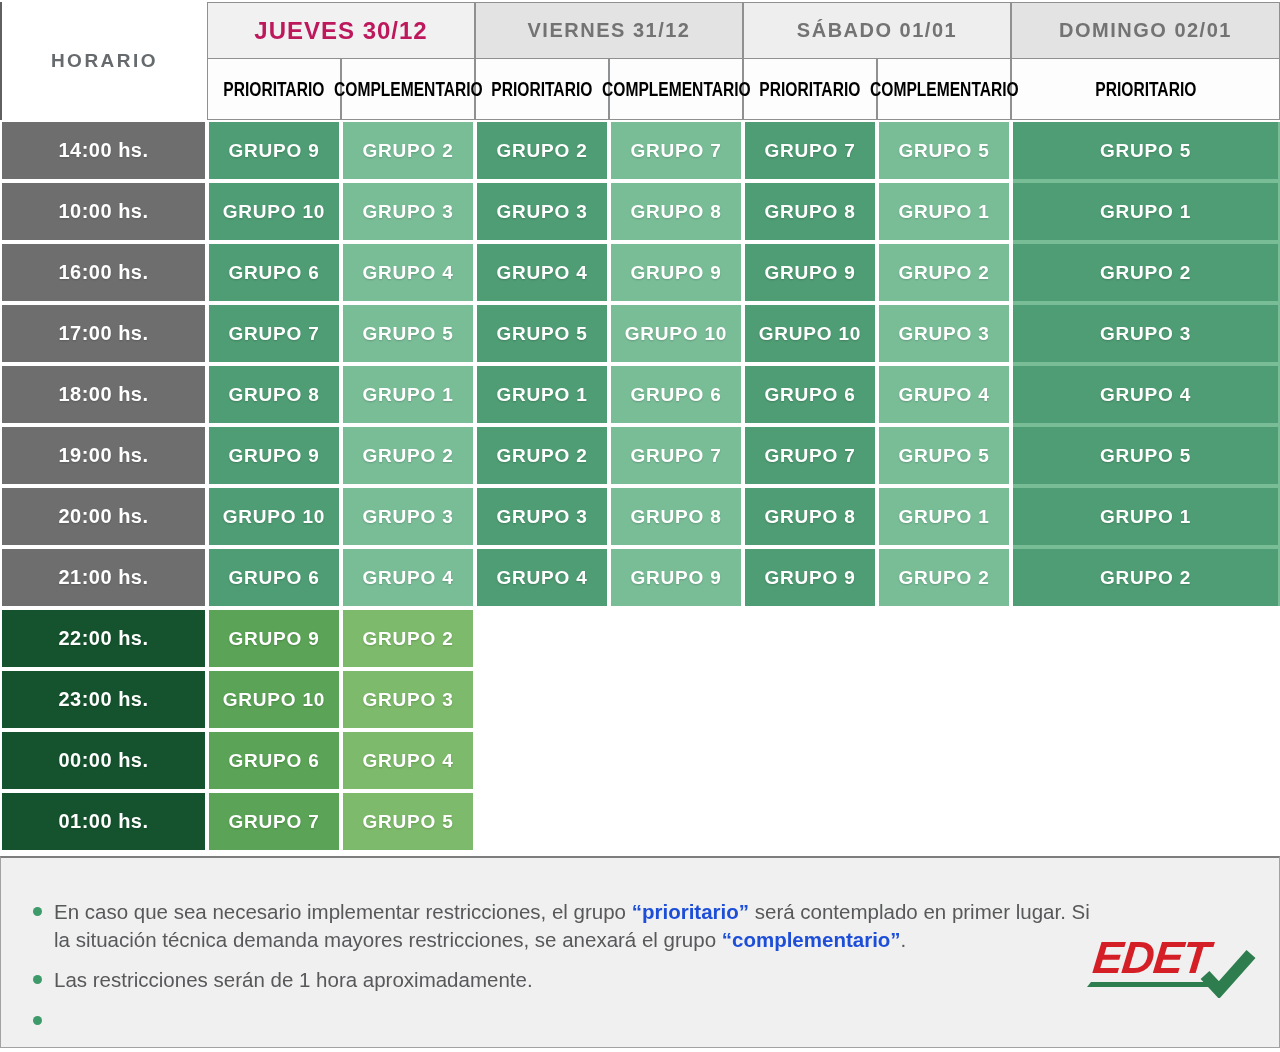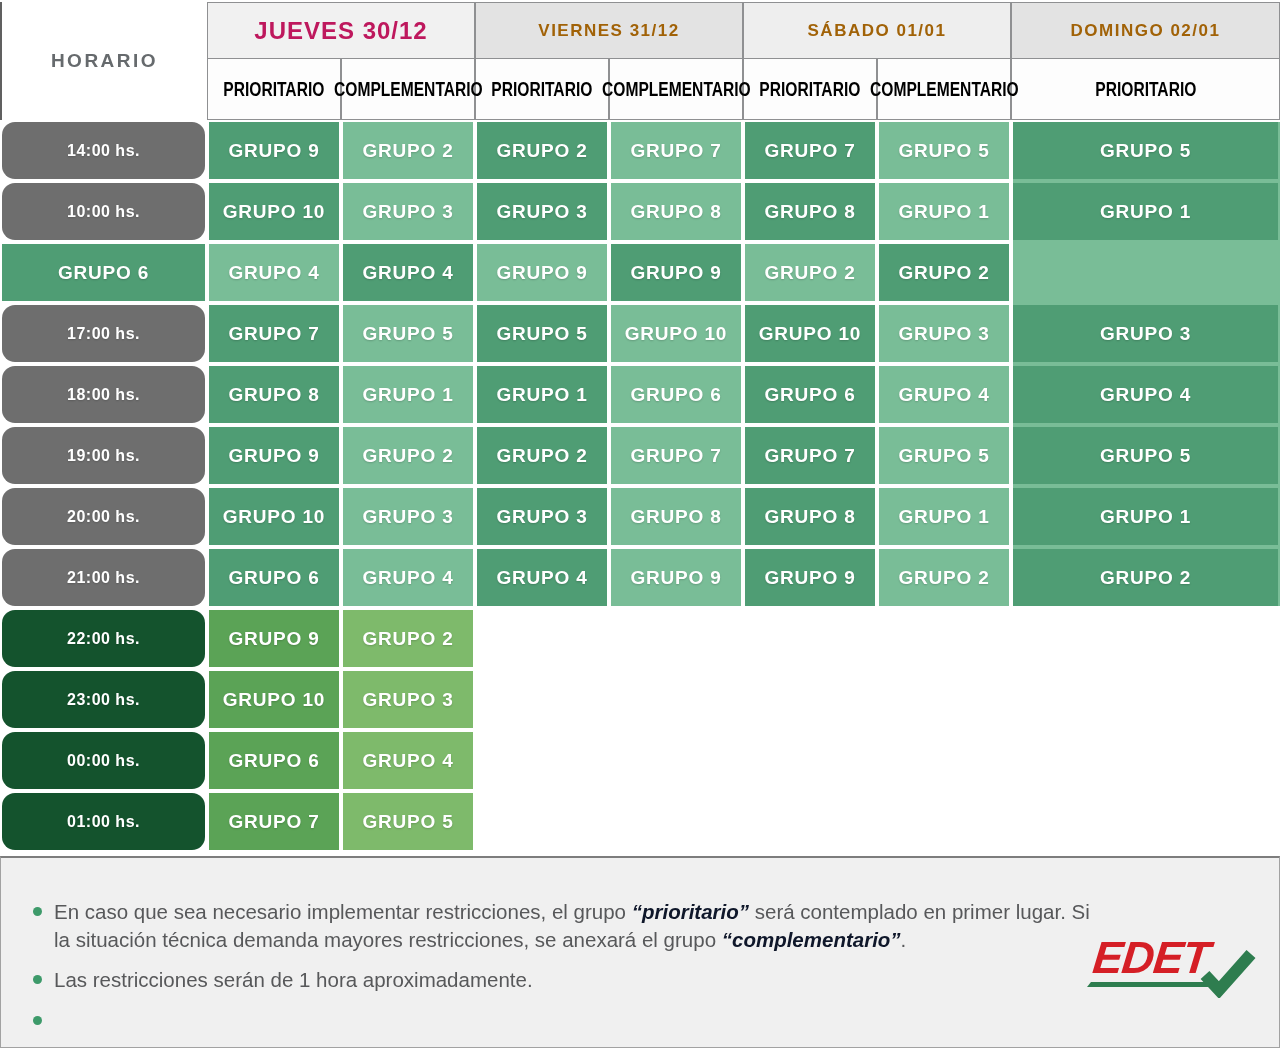--- a/index.html
+++ b/index.html
@@ -4,50 +4,50 @@
 <style>
   html,body{margin:0;padding:0;background:#ffffff;width:1280px;height:1052px;overflow:hidden;
     font-family:"Liberation Sans","DejaVu Sans",sans-serif;}
   .wrap{position:relative;width:1280px;padding-top:2px;box-sizing:border-box;}
 
   
   .hdr-grid{display:grid;grid-template-columns:207px repeat(6,134px) 269px;grid-template-rows:56px 62px;position:relative;z-index:2;}
   .horario-cell{grid-column:1;grid-row:1/3;display:flex;align-items:center;justify-content:center;
     border-left:2px solid #606060;color:#666a6d;font-size:19px;font-weight:700;letter-spacing:2.5px;}
   .day-box{display:flex;align-items:center;justify-content:center;border:1px solid #8f9092;border-bottom:none;
-    color:#a16207;font-weight:600;letter-spacing:1.5px;font-size:17px;grid-row:1;}
+    color:#737373;font-weight:600;letter-spacing:1.5px;font-size:20px;grid-row:1;}
   .day-0{grid-column:2/4;background:#f1f1f1;font-size:24px;letter-spacing:1px;color:#be185d;}
   .day-1{grid-column:4/6;background:#e3e3e3;}
   .day-2{grid-column:6/8;background:#eeeeee;}
   .day-3{grid-column:8/9;background:#e3e3e3;}
   .sub-box{grid-row:2;display:flex;align-items:center;justify-content:center;background:#fdfdfd;
     border:1px solid #8f9092;color:#000000;}
   .sub-box span{display:inline-block;font-weight:700;font-size:20px;white-space:nowrap;transform:scaleX(0.78) scaleY(1.05);}
   .s1{grid-column:2}.s2{grid-column:3}.s3{grid-column:4}.s4{grid-column:5}.s5{grid-column:6}.s6{grid-column:7}.s7{grid-column:8}
 
   
   .body-wrap{position:relative;z-index:1;}
   .dom-strip{position:absolute;left:1013px;top:2px;width:267px;height:484px;background:#79bd97;z-index:0;}
   .rows{position:relative;z-index:1;}
   .row{display:grid;grid-template-columns:207px repeat(6,134px) 269px;height:61px;}
   .cell{margin:2px;display:flex;align-items:center;justify-content:center;color:#ffffff;font-weight:700;
     font-size:19px;letter-spacing:0.8px;text-shadow:0 1px 2px rgba(0,0,0,0.18);}
-  .time{background:#6e6e6e;font-size:16px;letter-spacing:0.5px;border-radius:13px;}
+  .time{background:#6e6e6e;font-size:20px;letter-spacing:0.5px;}
   .pri{background:#4f9d74;}
   .comp{background:#79bd97;}
   .row.late .time{background:#14532d;}
   .row.late .pri{background:#5ba356;}
   .row.late .comp{background:#7eba6b;}
 
   
   .footer{margin-top:4px;height:192px;background:#f0f0f0;border:1px solid #a2a2a2;border-top:2px solid #7d7d7d;
     box-sizing:border-box;position:relative;padding:40px 40px 0 32px;}
   .bullet{display:flex;align-items:flex-start;color:#57585a;font-size:20.5px;line-height:1.35;max-width:1075px;margin-bottom:13px;}
   .bullet .dot{flex:0 0 9px;width:9px;height:9px;border-radius:50%;background:#3d9a6a;margin:9px 12px 0 0;}
-  .bullet b{color:#0f172a;font-style:italic;}
+  .bullet b{color:#1d4ed8;}
   .logo{position:absolute;right:36px;top:80px;width:150px;height:60px;}
   .logo-text{font-style:italic;font-weight:800;font-size:45px;line-height:0.9;color:#d51f26;letter-spacing:-1px;transform:skewX(-6deg);}
   .logo-underline{position:absolute;left:-4px;top:44px;width:126px;height:5px;background:#2e7d4f;transform:skewX(-38deg);}
   .logo-check{position:absolute;right:-14px;top:10px;width:58px;height:50px;}
 </style>
 </head>
 <body>
 
 <div class="wrap">
 
@@ -97,20 +97,21 @@
           <div class="cell time">10:00 hs.</div>
           <div class="cell pri">GRUPO 10</div>
           <div class="cell comp">GRUPO 3</div>
           <div class="cell pri">GRUPO 3</div>
           <div class="cell comp">GRUPO 8</div>
           <div class="cell pri">GRUPO 8</div>
           <div class="cell comp">GRUPO 1</div>
           <div class="cell pri">GRUPO 1</div>
         </div>
         <div class="row">
+          <div class="cell time">16:00 hs.</div>
           <div class="cell pri">GRUPO 6</div>
           <div class="cell comp">GRUPO 4</div>
           <div class="cell pri">GRUPO 4</div>
           <div class="cell comp">GRUPO 9</div>
           <div class="cell pri">GRUPO 9</div>
           <div class="cell comp">GRUPO 2</div>
           <div class="cell pri">GRUPO 2</div>
         </div>
         <div class="row">
           <div class="cell time">17:00 hs.</div>

